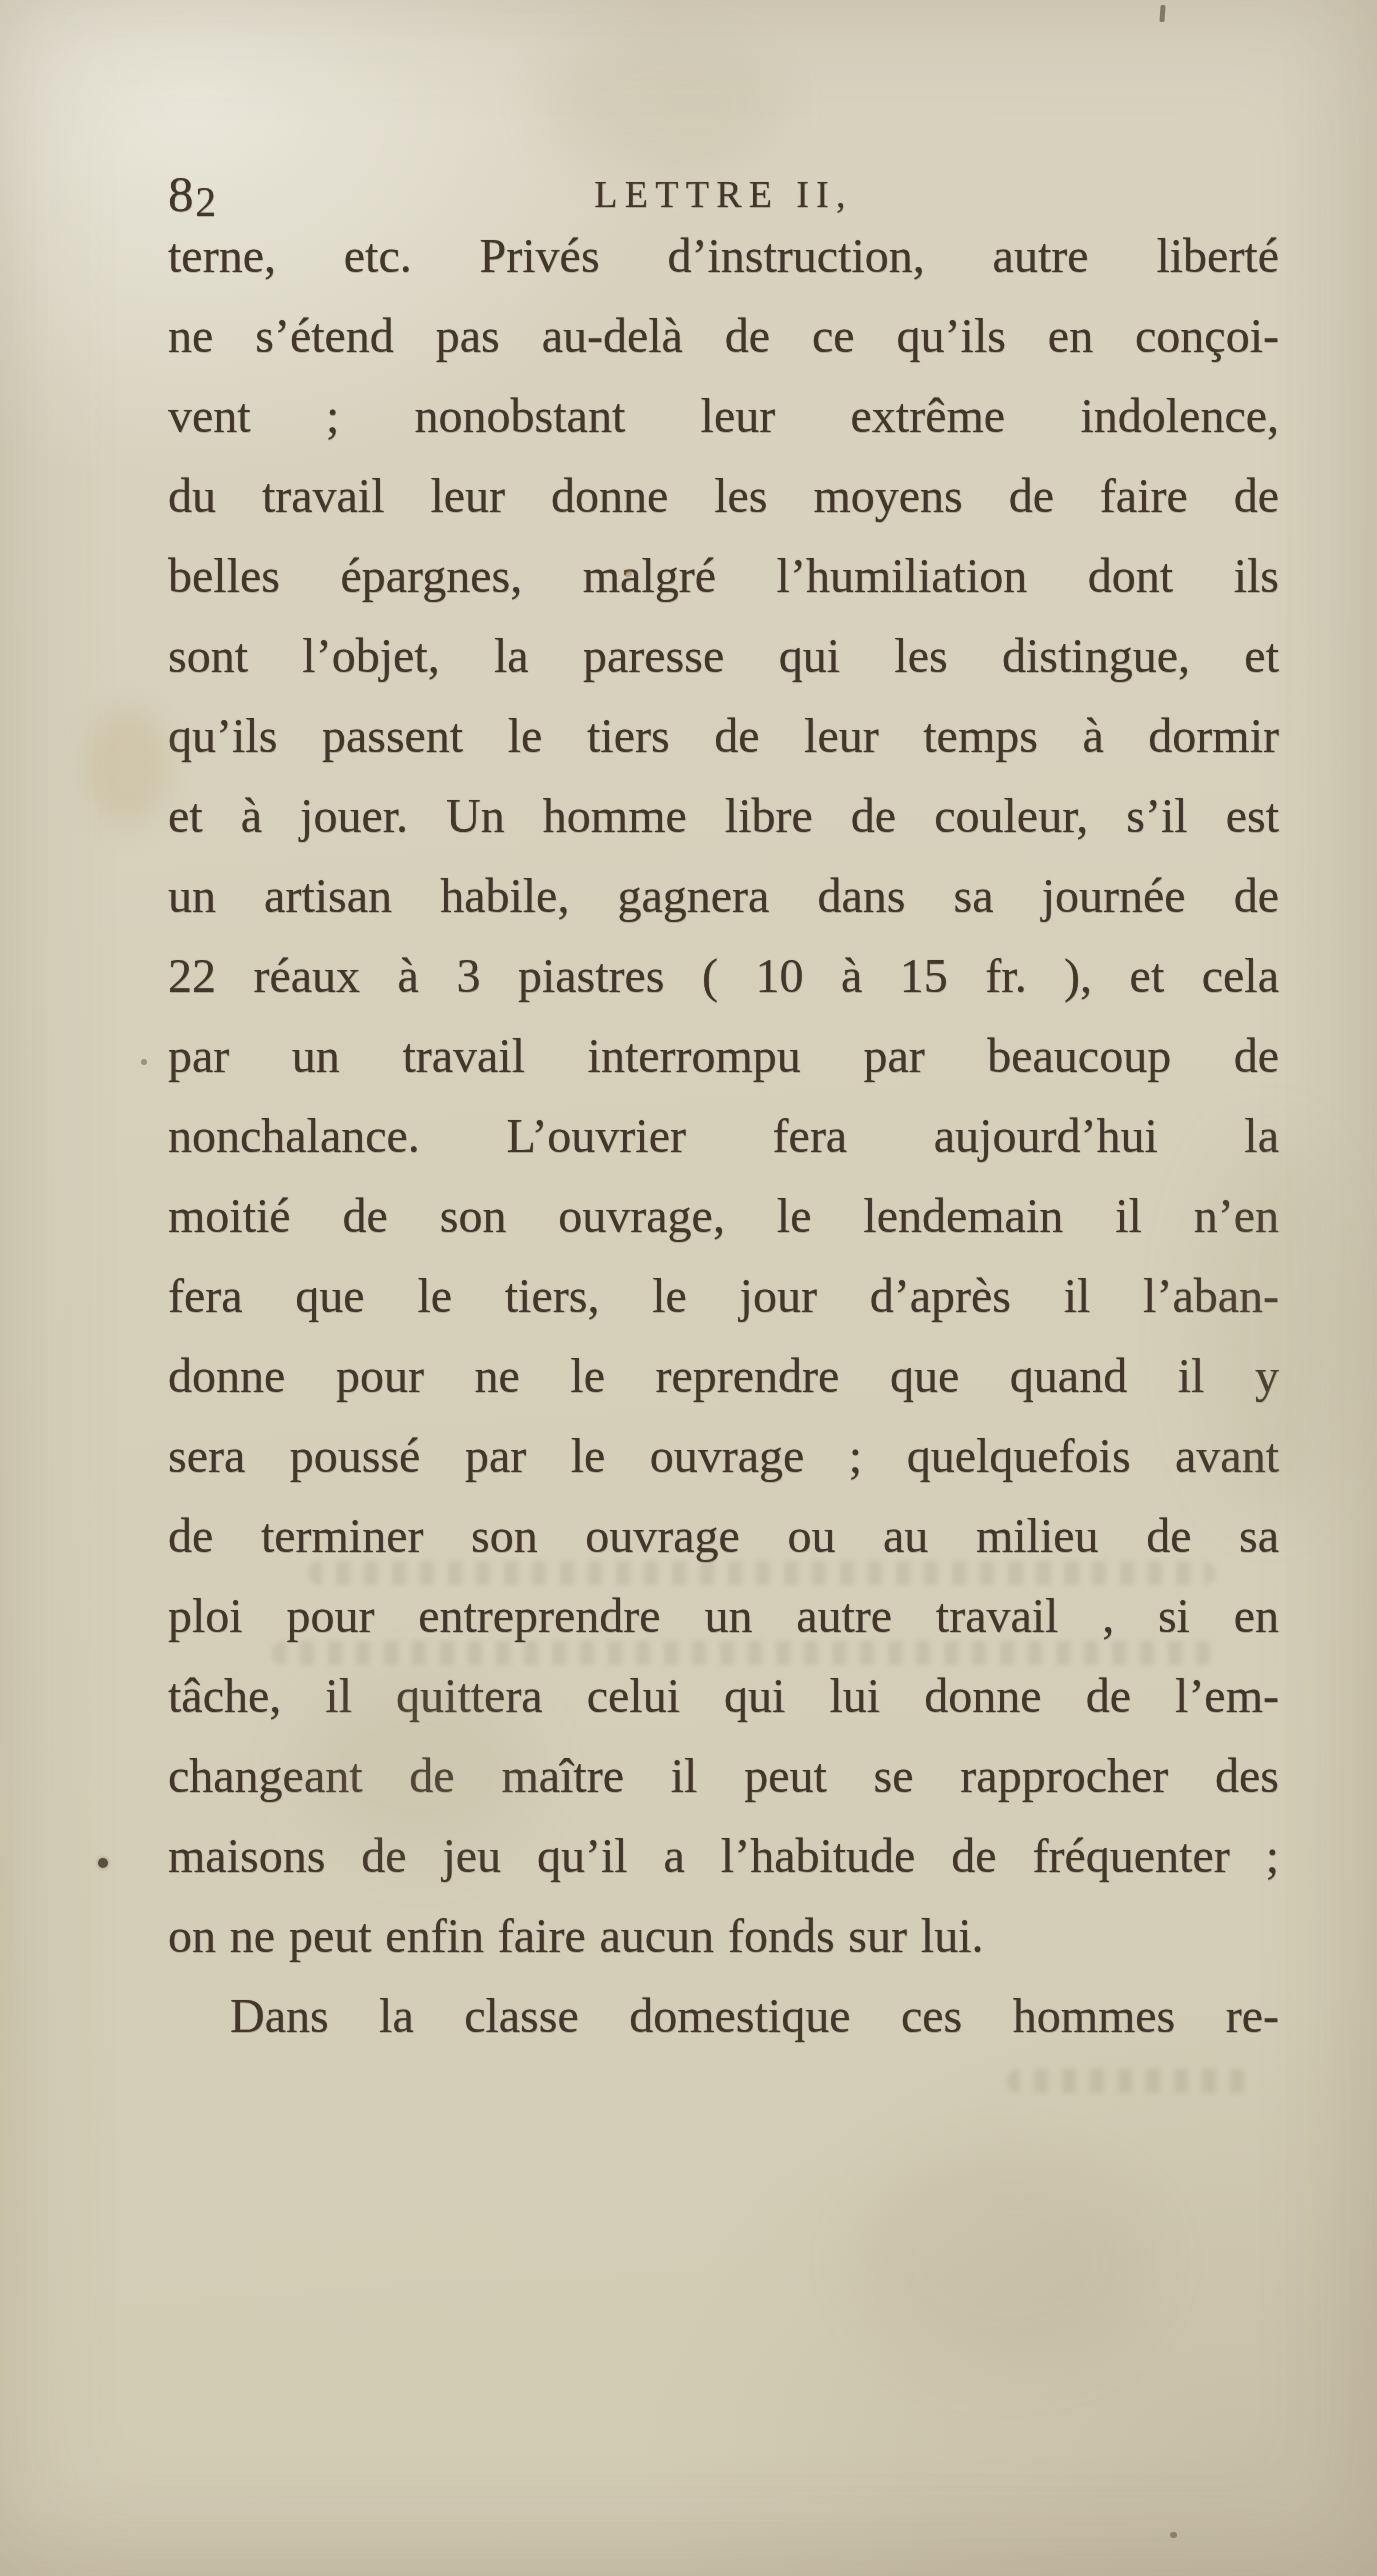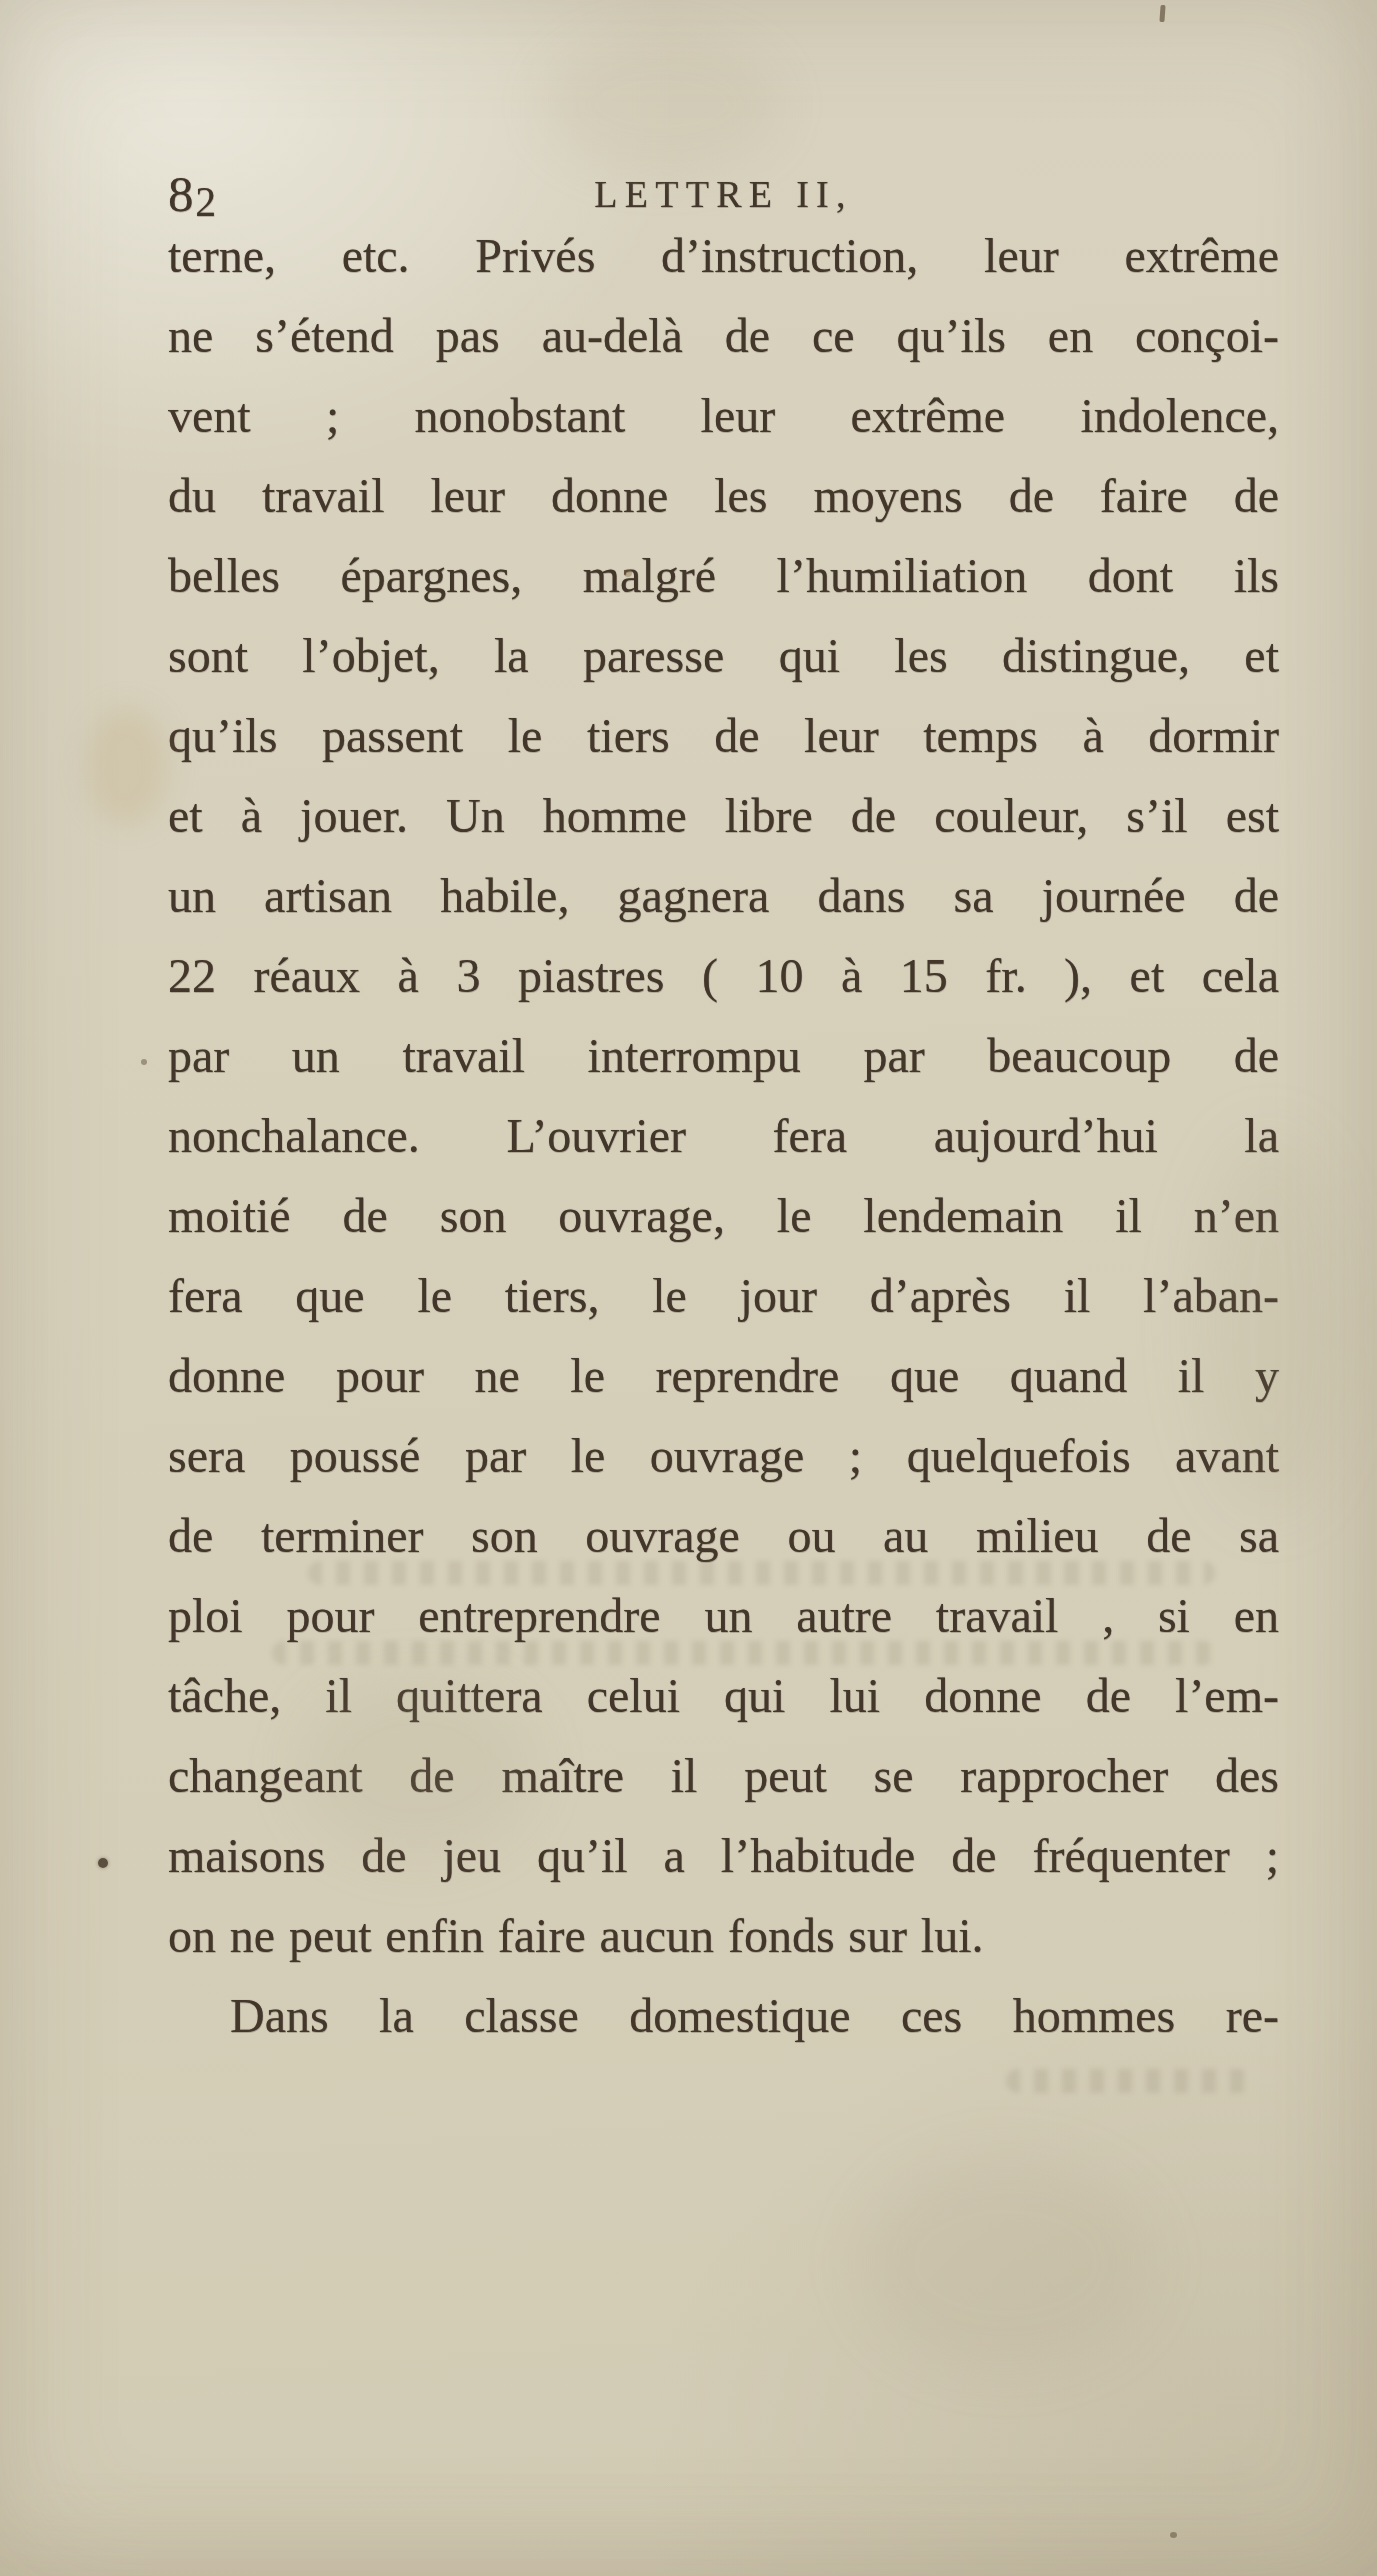--- a/index.html
+++ b/index.html
@@ -76,21 +76,21 @@
 <body>
 
 <div class="page">
 
   <div class="header-row">
     <span class="pagenum ink"><span>8</span><span class="low">2</span></span>
     <span class="running-title ink">LETTRE II,</span>
   </div>
 
   <div class="body-text ink">
-    <div class="line">terne, etc. Privés d’instruction, leur extrême</div>
+    <div class="line">terne, etc. Privés d’instruction, autre liberté</div>
     <div class="line">ne s’étend pas au-delà de ce qu’ils en conçoi-</div>
     <div class="line">vent ; nonobstant leur extrême indolence,</div>
     <div class="line">du travail leur donne les moyens de faire de</div>
     <div class="line">belles épargnes, malgré l’humiliation dont ils</div>
     <div class="line">sont l’objet, la paresse qui les distingue, et</div>
     <div class="line">qu’ils passent le tiers de leur temps à dormir</div>
     <div class="line">et à jouer. Un homme libre de couleur, s’il est</div>
     <div class="line">un artisan habile, gagnera dans sa journée de</div>
     <div class="line">22 réaux à 3 piastres ( 10 à 15 fr. ), et cela</div>
     <div class="line">par un travail interrompu par beaucoup de</div>

